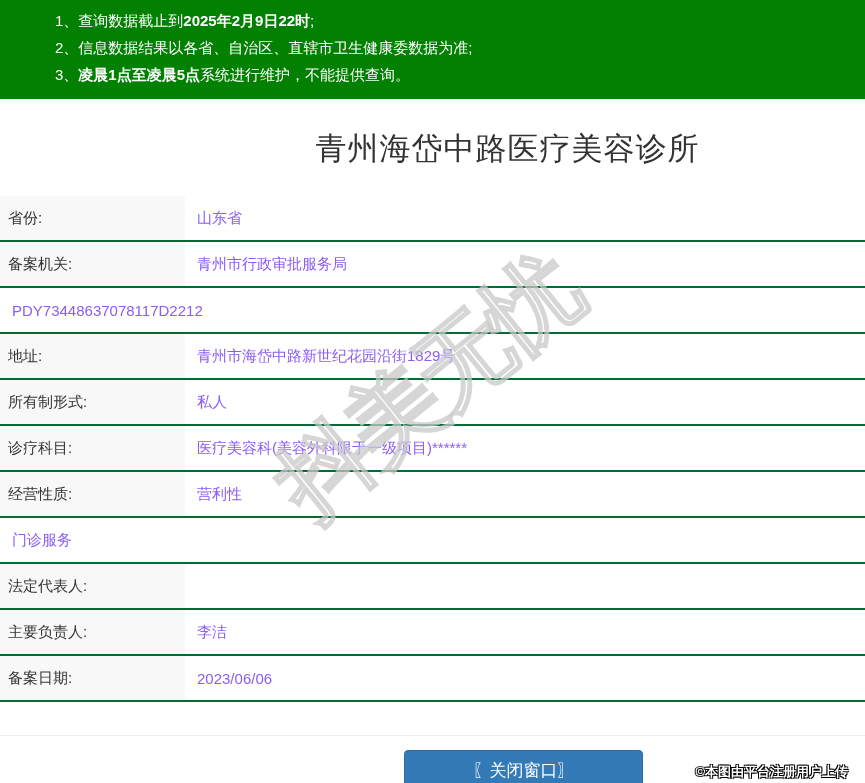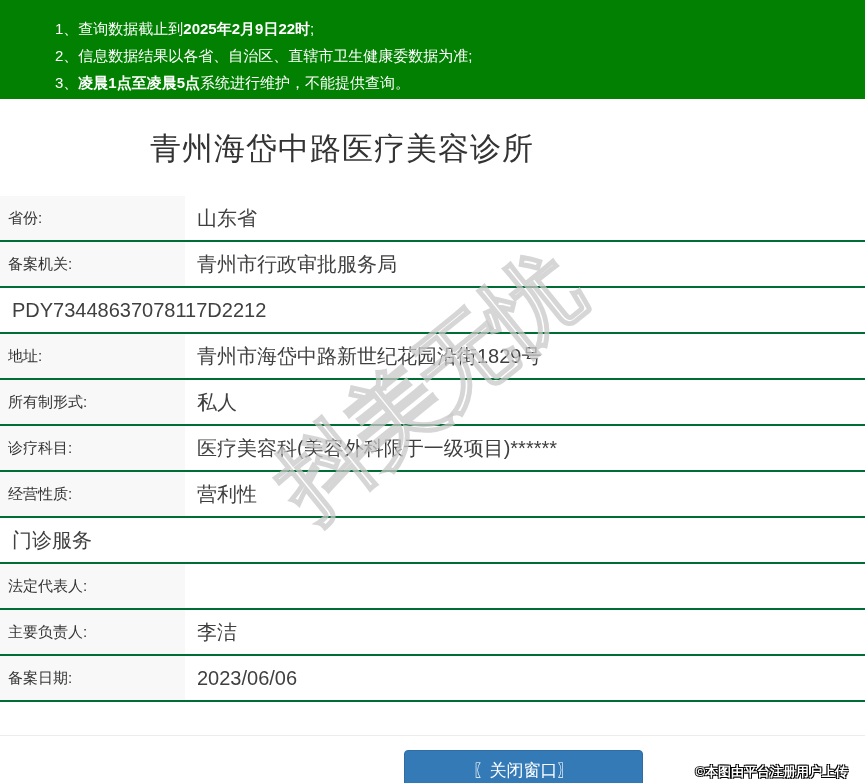--- a/index.html
+++ b/index.html
@@ -8,31 +8,32 @@
     background: #ffffff;
     overflow: hidden;
     font-family: "Liberation Sans", "DejaVu Sans", sans-serif;
     position: relative;
   }
   
   .notice {
     width: 865px; height: 99px;
     background: #018001;
     color: #ffffff;
-    padding: 15px 10px 0 55px;
+    padding: 7px 10px 0 55px;
     font-size: 15px;
   }
   .notice-line {
     line-height: 27px;
     white-space: nowrap;
   }
   .notice-line .seg-b { font-weight: 700; }
   
   .title-wrap {
     padding: 29px 0 26px 150px;
+    text-align: center;
   }
   .title-wrap h1 {
     font-size: 31px;
     font-weight: 400;
     color: #333333;
     letter-spacing: 1px;
   }
   
   .detail-table { width: 865px; }
   .d-row {
@@ -49,22 +50,22 @@
     padding-left: 8px;
     font-size: 15px;
     color: #333333;
     flex-shrink: 0;
   }
   .d-value {
     flex: 1;
     display: flex;
     align-items: center;
     padding-left: 12px;
-    font-size: 20px;
-    color: #404040;
+    font-size: 15px;
+    color: #8b5cf6;
   }
   
   .footer-divider {
     position: absolute;
     left: 0; top: 735px;
     width: 865px; height: 1px;
     background: #ededed;
   }
   .close-btn {
     position: absolute;

